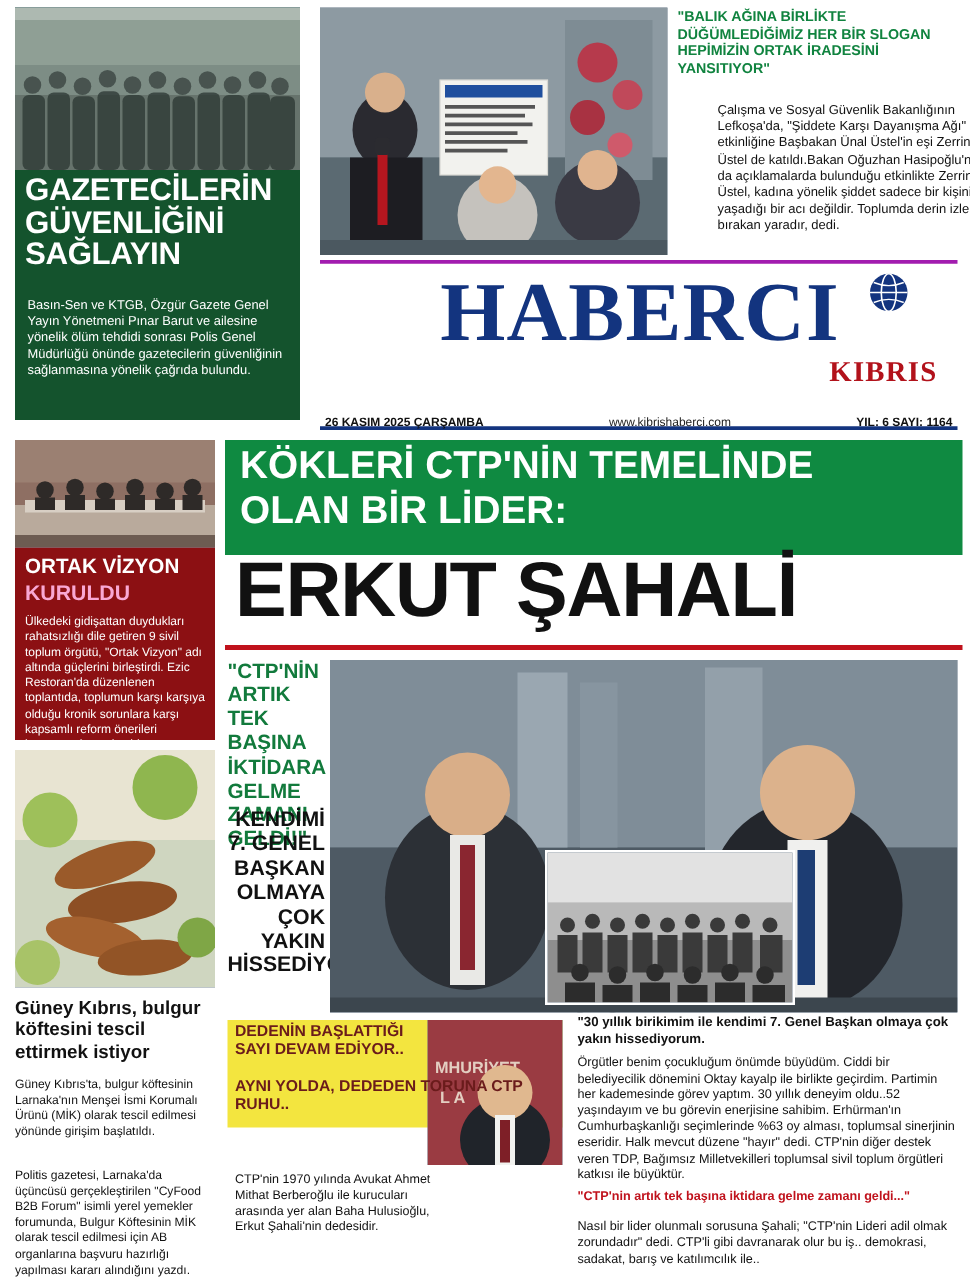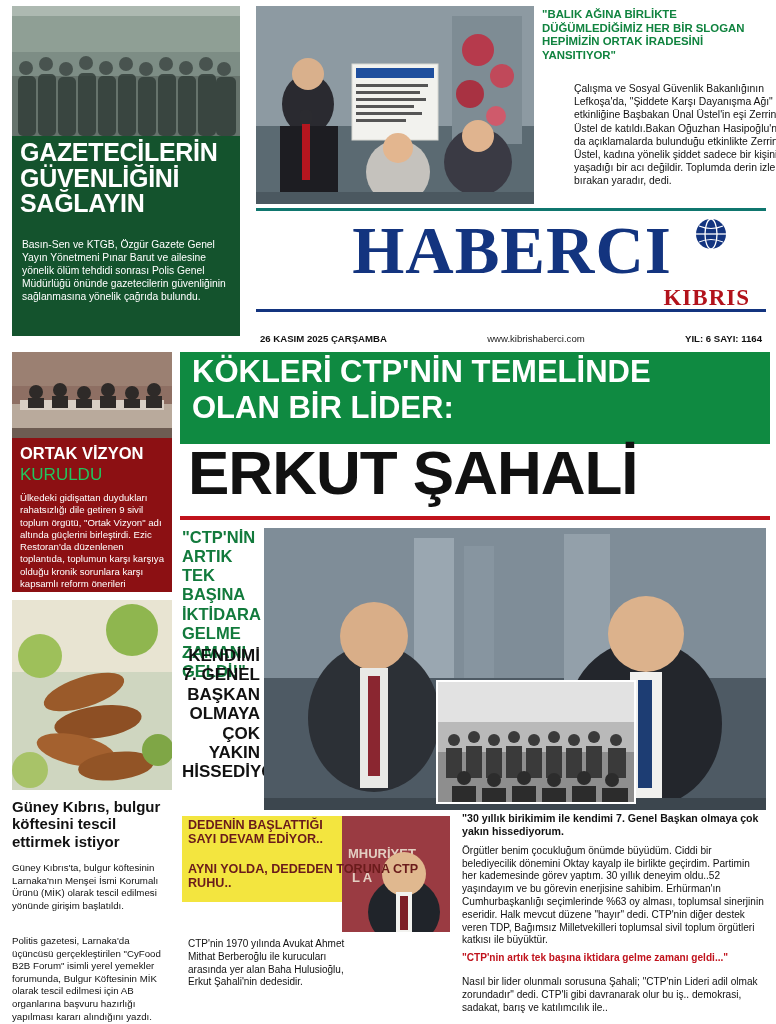--- a/index.html
+++ b/index.html
@@ -45,22 +45,22 @@
     position: absolute; left: 4px; top: 2px; width: 222px;
     color: #10833f; font-weight: bold; font-size: 11.4px; line-height: 1.2;
   }
   #trq-body {
     position: absolute; left: 4px; top: 76px; width: 220px;
     color: #111; font-size: 10.4px; line-height: 1.27; margin-left: 32px;
   }
 
   
   #masthead {
-    position: absolute; left: 256px; top: 208px; width: 510px; height: 104px;
-    border-top: 3px solid #0f766e; border-bottom: 3px solid #13347f;
+    position: absolute; left: 256px; top: 208px; width: 510px; height: 136px;
+    border-top: 3px solid #a21caf; border-bottom: 3px solid #13347f;
     background: #ffffff;
   }
   #masthead-title {
     position: absolute; left: 8px; top: 6px; width: 496px;
     text-align: center; color: #13347f; font-family: "Liberation Serif", serif;
     font-weight: bold; font-size: 67px; line-height: 1; letter-spacing: 1px;
   }
   #masthead-sub {
     position: absolute; right: 16px; top: 74px;
     color: #b2121b; font-weight: bold; font-size: 23px; letter-spacing: 1px;
@@ -105,22 +105,22 @@
   #ov-block {
     position: absolute; left: 12px; top: 352px; width: 160px; height: 240px;
     background: #8c1013;
   }
   #ov-photo { position: absolute; left: 0; top: 0; width: 160px; height: 86px; }
   #ov-t1 {
     position: absolute; left: 8px; top: 92px; color: #ffffff;
     font-weight: bold; font-size: 16.5px;
   }
   #ov-t2 {
-    position: absolute; left: 8px; top: 113px; color: #22c55e;
-    font-weight: normal; font-size: 17px;
+    position: absolute; left: 8px; top: 113px; color: #f9a8d4;
+    font-weight: bold; font-size: 17px;
   }
   #ov-body {
     position: absolute; left: 8px; top: 140px; width: 146px;
     color: #ffffff; font-size: 9.6px; line-height: 1.28;
   }
 
   
   #kofte-photo { position: absolute; left: 12px; top: 600px; width: 160px; height: 190px; }
   #kofte-head {
     position: absolute; left: 12px; top: 798px; width: 160px;

